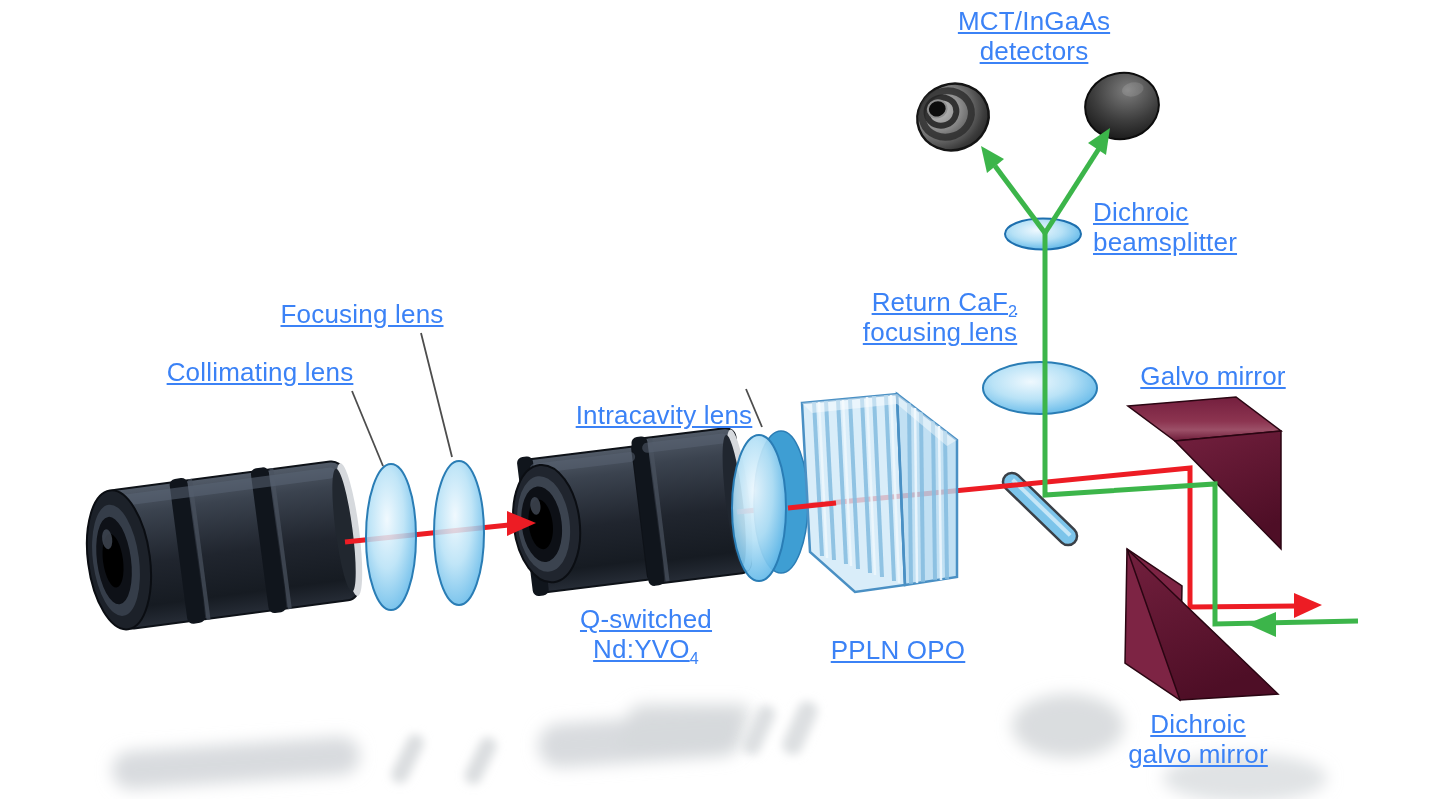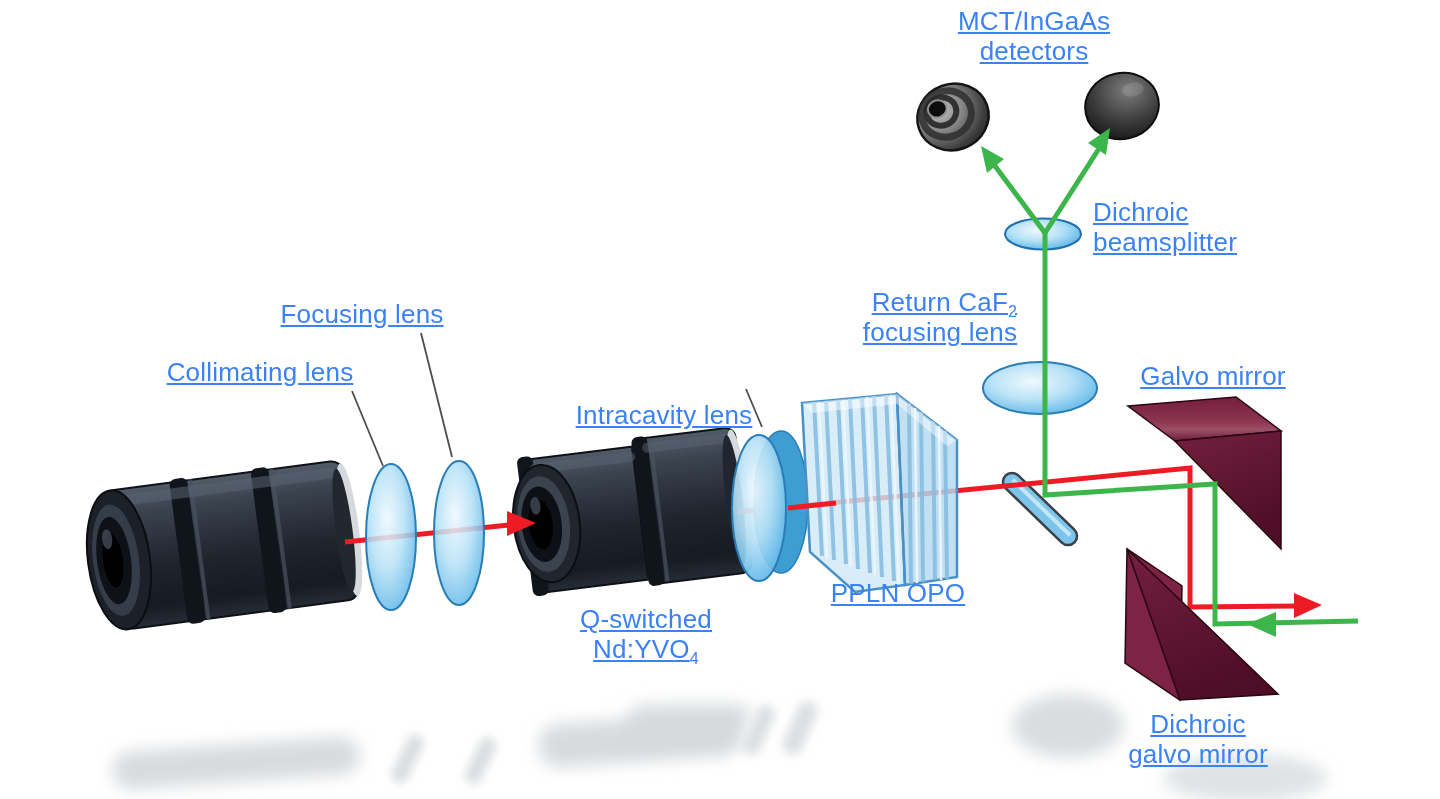--- a/index.html
+++ b/index.html
@@ -232,21 +232,21 @@
   <div class="lbl" style="left:362px;top:299px;">Focusing lens</div>
 
   <div class="lbl" style="left:664px;top:356px;margin-top:44px;">Intracavity lens</div>
 
 
   <div class="lbl" style="left:625px;top:604px;margin-left:21px;">
     <div>Q-switched</div>
     <div><span>Nd:YVO</span><sub>4</sub></div>
   </div>
 
-  <div class="lbl" style="left:898px;top:578px;">PPLN OPO</div>
+  <div class="lbl" style="left:898px;top:635px;">PPLN OPO</div>
 
   <div class="lbl" style="left:1213px;top:361px;">Galvo mirror</div>
 
   <div class="lbl" style="left:1198px;top:709px;">
     <div>Dichroic</div>
     <div>galvo mirror</div>
   </div>
 
 </div>
 

